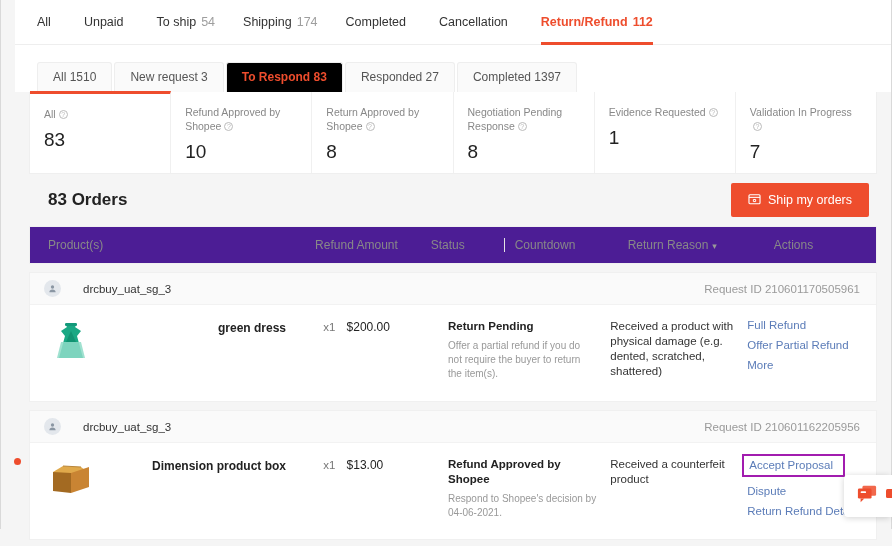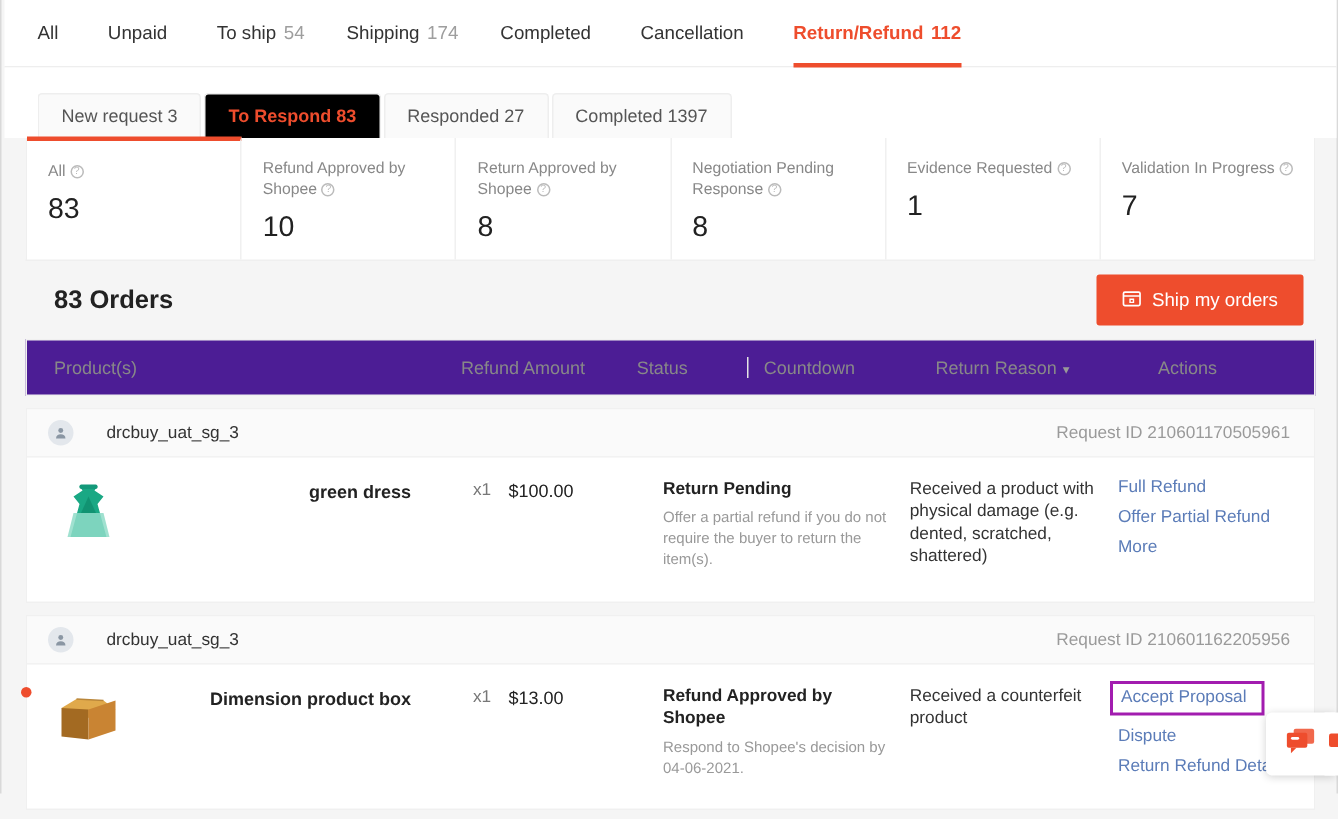--- a/index.html
+++ b/index.html
@@ -6,21 +6,21 @@
   html, body {
     width: 892px; height: 546px;
     background: #f5f5f5;
     font-family: "Liberation Sans", sans-serif;
     overflow: hidden;
   }
   .page {
     position: relative;
     width: 892px; height: 529px;
     background: #f5f5f5;
-    padding-left: 2px;
+    padding-left: 14px;
     border-left: 1px solid #d9d9d9;
     border-right: 1px solid #d9d9d9;
   }
 
   
   .toptabs {
     background: #fff;
     height: 45px;
     display: flex;
     align-items: center;
@@ -286,20 +286,21 @@
       <span>Cancellation</span>
       <span class="cnt"></span>
     </div>
     <div class="toptab active">
       <span>Return/Refund</span>
       <span class="cnt">112</span>
     </div>
   </div>
 
   <div class="subtabs-wrap">
+    <div class="subtab">All 1510</div>
     <div class="subtab">New request 3</div>
     <div class="subtab active">To Respond 83</div>
     <div class="subtab">Responded 27</div>
     <div class="subtab">Completed 1397</div>
   </div>
 
   <div class="stats">
     <div class="stat sel">
       <div class="stat-label">
         <span>All</span><span class="q">?</span>
@@ -382,21 +383,21 @@
           <svg width="40" height="44" viewBox="0 0 40 44">
             <path d="M14 4h12l-2 3 6 4-4 5 6 22H8l6-22-4-5 6-4z" fill="#1aa884"></path>
             <path d="M10 22h20l4 16H6z" fill="#8fdcc8" opacity=".85"></path>
             <path d="M20 11l-5 11h10z" fill="#0e8a6b" opacity=".7"></path>
             <rect x="14" y="3" width="12" height="3" rx="1.2" fill="#13997a"></rect>
           </svg>
         </div>
         <div class="prod-name">green dress</div>
       </div>
       <div class="qty">x1</div>
-      <div class="amt">$100.00</div>
+      <div class="amt">$200.00</div>
       <div class="status-cell">
         <div class="status-title">Return Pending</div>
         <div class="status-sub">Offer a partial refund if you do not require the buyer to return the item(s).</div>
       </div>
       <div class="reason">Received a product with physical damage (e.g. dented, scratched, shattered)</div>
       <div class="actions">
         <a class="act-link">Full Refund</a>
         <a class="act-link">Offer Partial Refund</a>
         <a class="act-link">More</a>
       </div>

